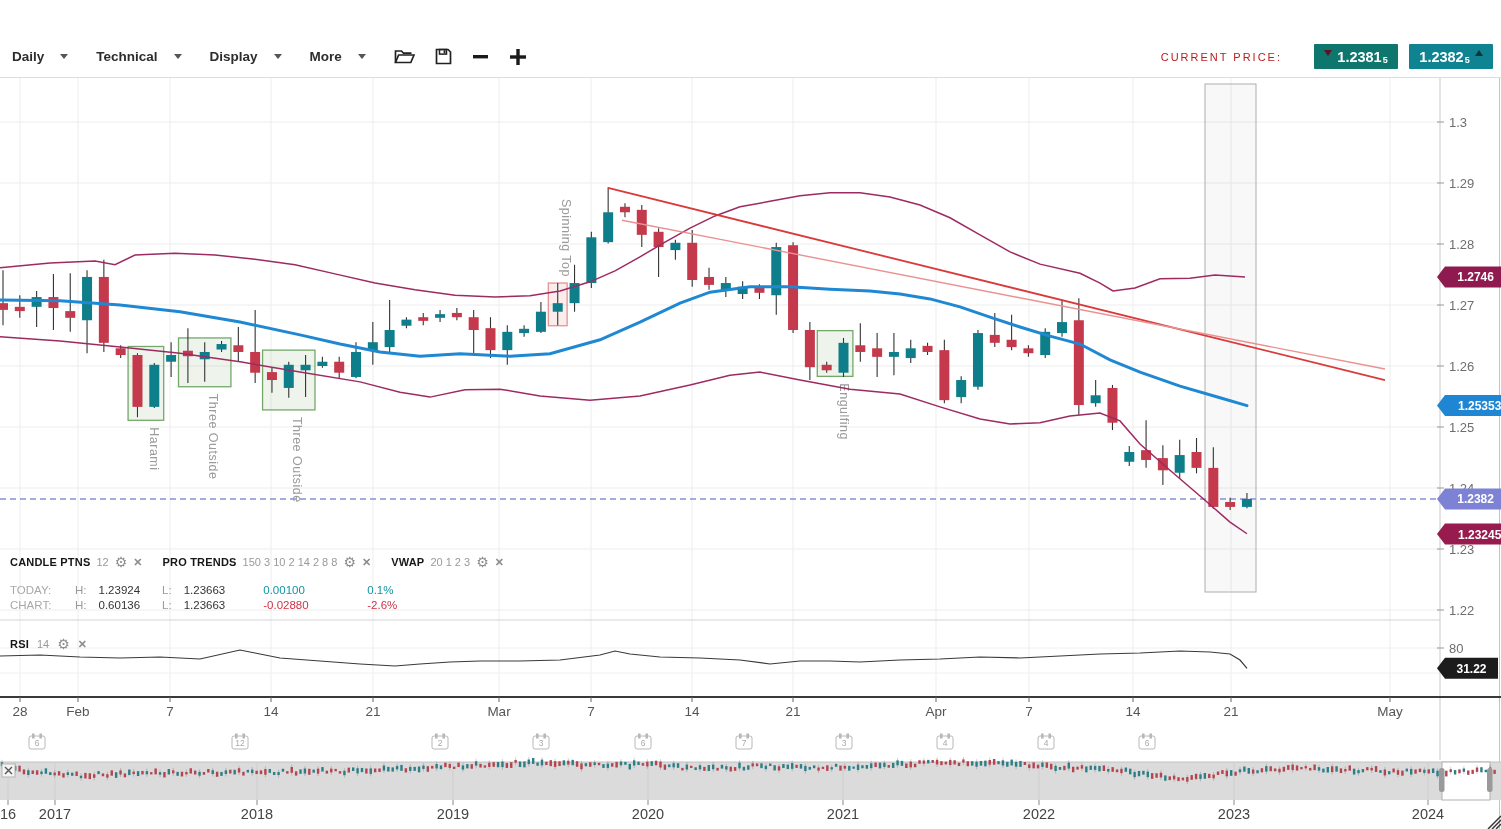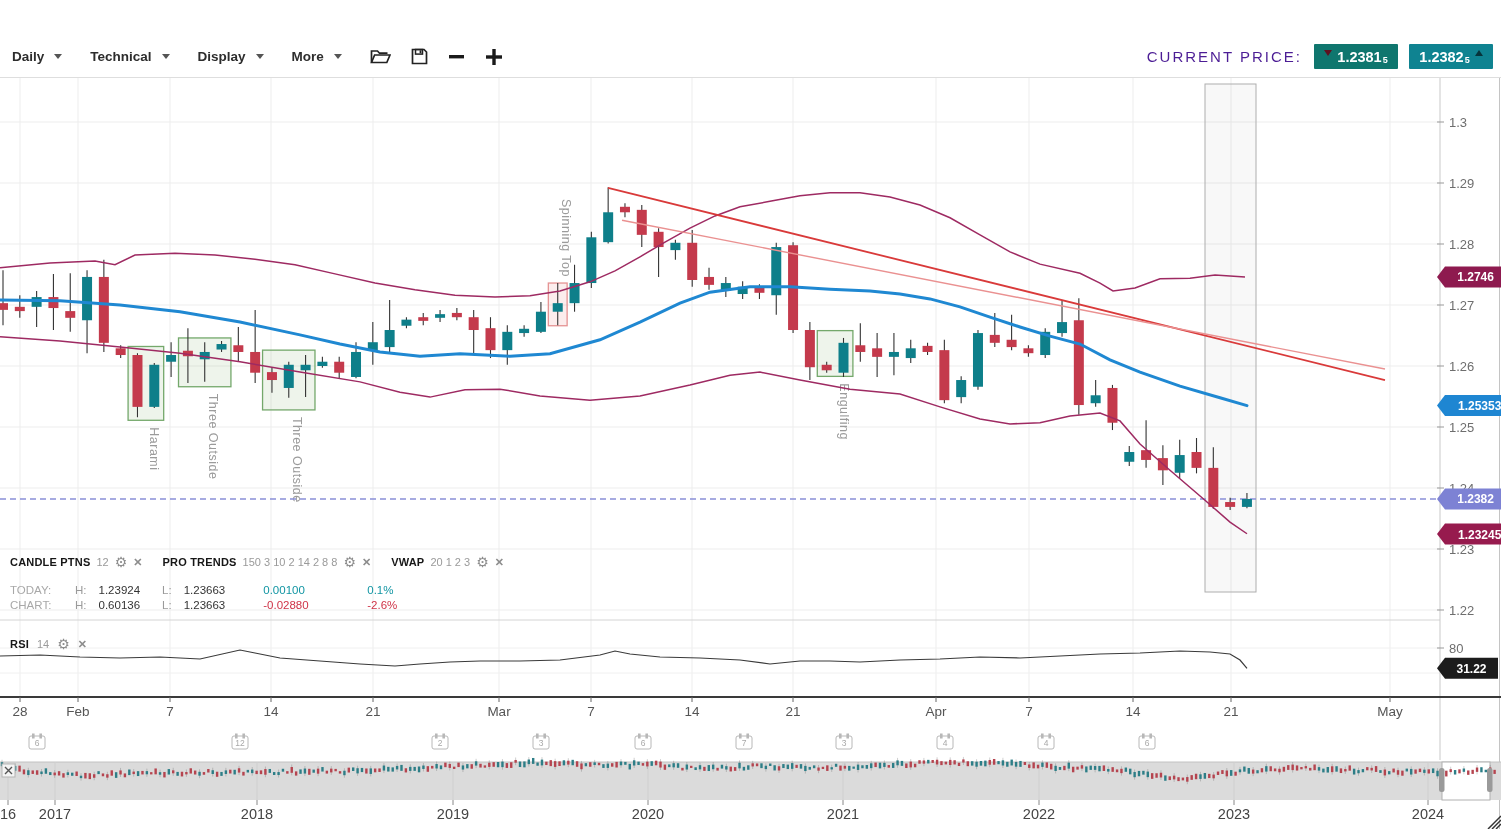--- a/index.html
+++ b/index.html
@@ -10,27 +10,27 @@
             display:flex;align-items:center;margin-top:36px;}
   .app-icon{width:23px;height:23px;background:#fff;border-radius:2px;margin-left:9px;
             display:flex;align-items:center;justify-content:center;}
   .win-title{color:#fff;font-size:13.5px;letter-spacing:2.2px;margin-left:13px;font-weight:400;}
   .tb-search{margin-left:12px;display:flex;align-items:center;cursor:pointer;}
   .win-ctrls{margin-left:auto;display:flex;align-items:center;gap:14px;margin-right:12px;}
   .win-ctrls span{display:flex;align-items:center;cursor:pointer;}
   .toolbar{position:absolute;left:0;top:36px;width:1501px;height:42px;background:#fff;
            border-bottom:1px solid #dedede;z-index:3;display:flex;align-items:center;box-sizing:border-box;}
   .menu-row{display:flex;align-items:center;margin-left:12px;gap:0;}
-  .menu-item{display:flex;align-items:center;gap:10px;margin-right:28px;cursor:pointer;background:none;border:none;
+  .menu-item{display:flex;align-items:center;gap:16px;margin-right:28px;cursor:pointer;background:none;border:none;
              font-family:"Liberation Sans",sans-serif;font-size:13.5px;font-weight:700;color:#2d2d2d;padding:0;}
   .caret{width:0;height:0;border-left:4.5px solid transparent;border-right:4.5px solid transparent;
          border-top:5px solid #555;}
   .tool-ico{background:none;border:none;padding:0;margin-right:20px;cursor:pointer;display:flex;align-items:center;}
   .tb-right{margin-left:auto;display:flex;align-items:center;margin-right:8px;}
-  .cp-label{font-size:15px;letter-spacing:2px;color:#4c1d95;margin-right:12px;}
+  .cp-label{font-size:11px;letter-spacing:2px;color:#b91c1c;margin-right:32px;}
   .price-box{width:84px;height:25px;display:flex;align-items:center;justify-content:center;
              color:#fff;font-size:14.5px;font-weight:700;border-radius:1px;cursor:pointer;margin-left:0;}
   .price-box .sub{font-size:9px;position:relative;top:3px;margin-left:1px;}
   .bid-box{background:#0f766e;margin-right:11px;}
   .ask-box{background:#0f8391;}
   .arr-dn{width:0;height:0;border-left:4px solid transparent;border-right:4px solid transparent;
           border-top:6px solid #5e1220;margin-right:5px;position:relative;top:-4px;}
   .arr-up{width:0;height:0;border-left:4px solid transparent;border-right:4px solid transparent;
           border-bottom:6px solid #06343b;margin-left:5px;position:relative;top:-4px;}
   .overlay{position:absolute;z-index:4;gap:8px;}

